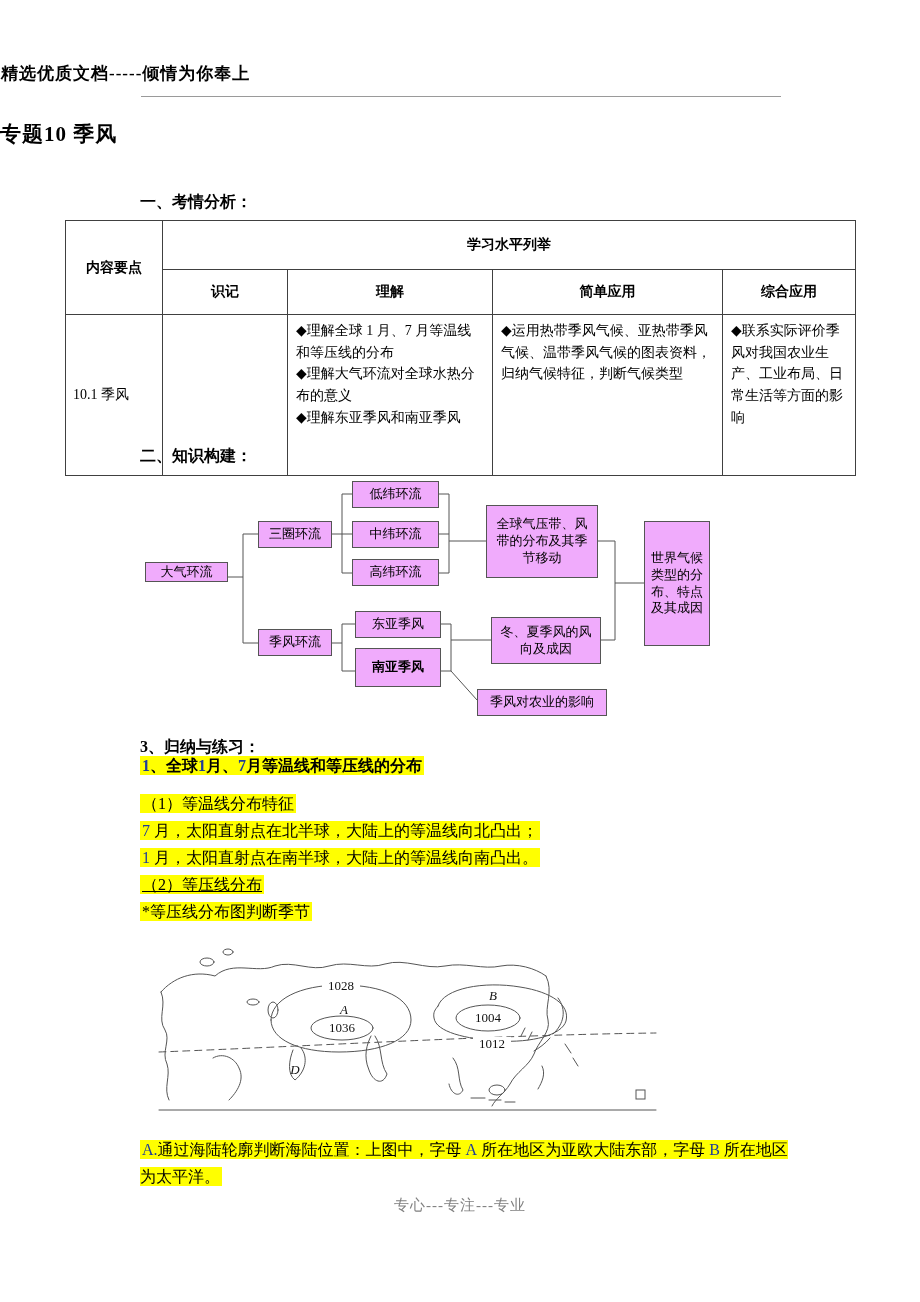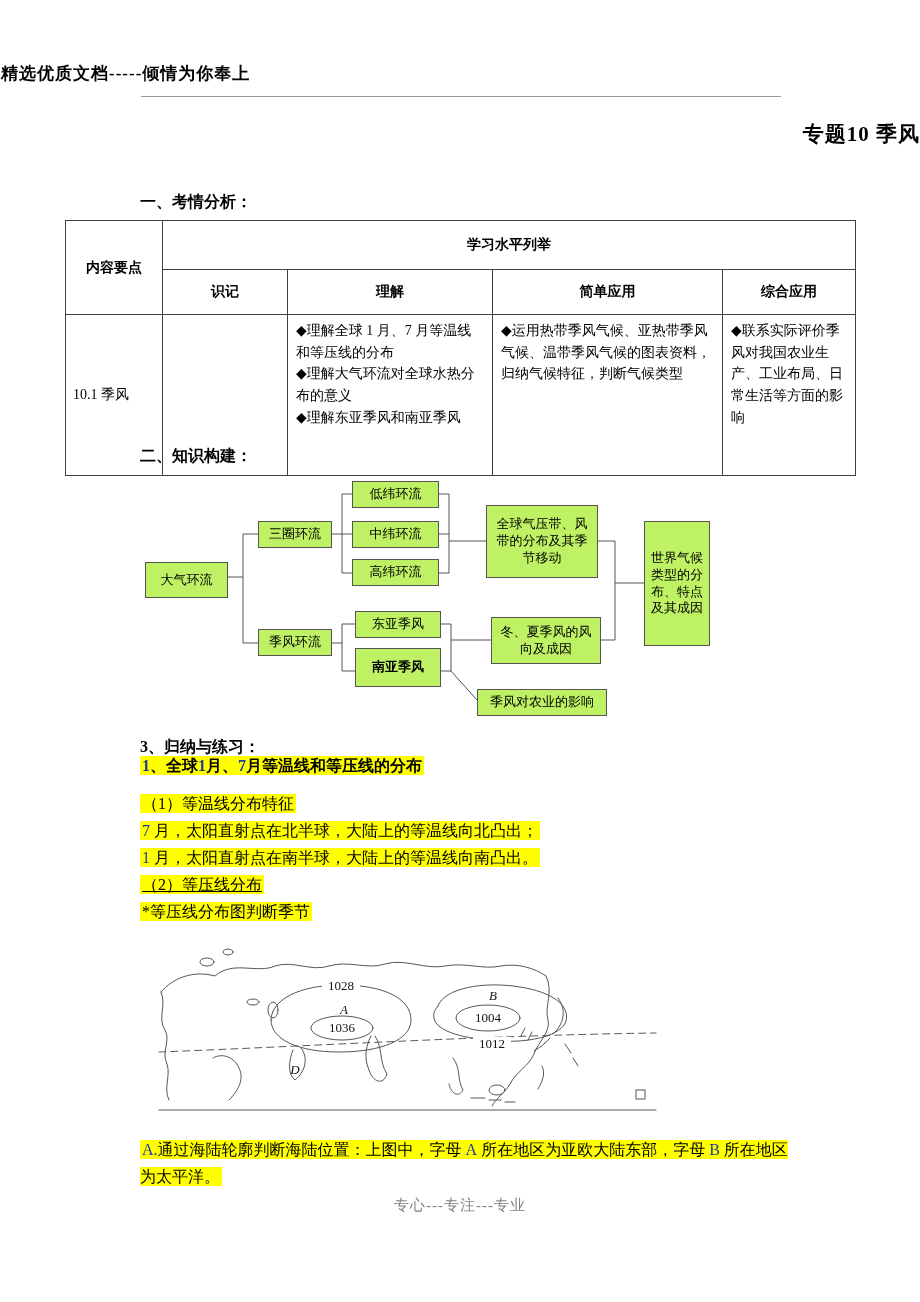--- a/index.html
+++ b/index.html
@@ -4,21 +4,21 @@
 <style>
   html,body{margin:0;padding:0;background:#fff;}
   .page{position:relative;width:920px;height:1302px;background:#fff;overflow:hidden;
         font-family:"Liberation Serif","DejaVu Serif",serif;color:#000;}
 
   
   .doc-header{position:absolute;top:62px;left:1px;width:100%;text-align:left;
               font-size:17px;font-weight:bold;letter-spacing:1px;}
   .header-rule{position:absolute;top:96px;left:141px;width:640px;height:0;
                border-top:1px solid #9a9a9a;}
-  .doc-title{position:absolute;top:120px;left:0;width:100%;text-align:right;
+  .doc-title{position:absolute;top:120px;left:0;width:100%;text-align:left;
              font-size:21px;font-weight:600;letter-spacing:1px;}
   .doc-footer{position:absolute;top:1196px;left:0;width:100%;text-align:center;
               font-size:15px;color:#808080;letter-spacing:1px;}
 
   
   .sec-h{position:absolute;left:140px;font-size:16px;font-weight:bold;}
   #h1{top:192px;} #h2{top:446px;} #h3{top:737px;}
 
   
   table.exam{position:absolute;left:65px;top:220px;width:790px;border-collapse:collapse;
@@ -28,24 +28,24 @@
   table.exam td.th{font-weight:bold;text-align:center;vertical-align:middle;padding:6px 20px;}
   table.exam tr.hr1 td{height:36px;}
   table.exam tr.hr2 td{height:32px;}
   table.exam tr.dr td{height:150px;}
   table.exam td.topic{vertical-align:middle;text-align:left;padding-left:7px;}
   table.exam td.pre{white-space:pre-line;}
 
   
   .diagram{position:absolute;left:145px;top:470px;width:575px;height:252px;}
   .diagram svg.lines{position:absolute;left:0;top:0;}
-  .node{position:absolute;border:1px solid #555;background:#bef264;font-size:13px;
+  .node{position:absolute;border:1px solid #555;background:#f0abfc;font-size:13px;
         display:flex;align-items:center;justify-content:center;text-align:center;
         line-height:1.3;padding:2px 4px;box-sizing:border-box;word-break:break-all;}
-  #n-root{left:0;top:92px;width:83px;height:36px;}
+  #n-root{left:0;top:92px;width:83px;height:20px;}
   #n-three{left:113px;top:51px;width:74px;height:27px;}
   #n-monsoon{left:113px;top:159px;width:74px;height:27px;}
   #n-low{left:207px;top:11px;width:87px;height:27px;}
   #n-mid{left:207px;top:51px;width:87px;height:27px;}
   #n-high{left:207px;top:89px;width:87px;height:27px;}
   #n-east{left:210px;top:141px;width:86px;height:27px;}
   #n-south{left:210px;top:178px;width:86px;height:39px;font-weight:bold;}
   #n-belts{left:341px;top:35px;width:112px;height:73px;}
   #n-ws{left:346px;top:147px;width:110px;height:47px;}
   #n-world{left:499px;top:51px;width:66px;height:125px;}

